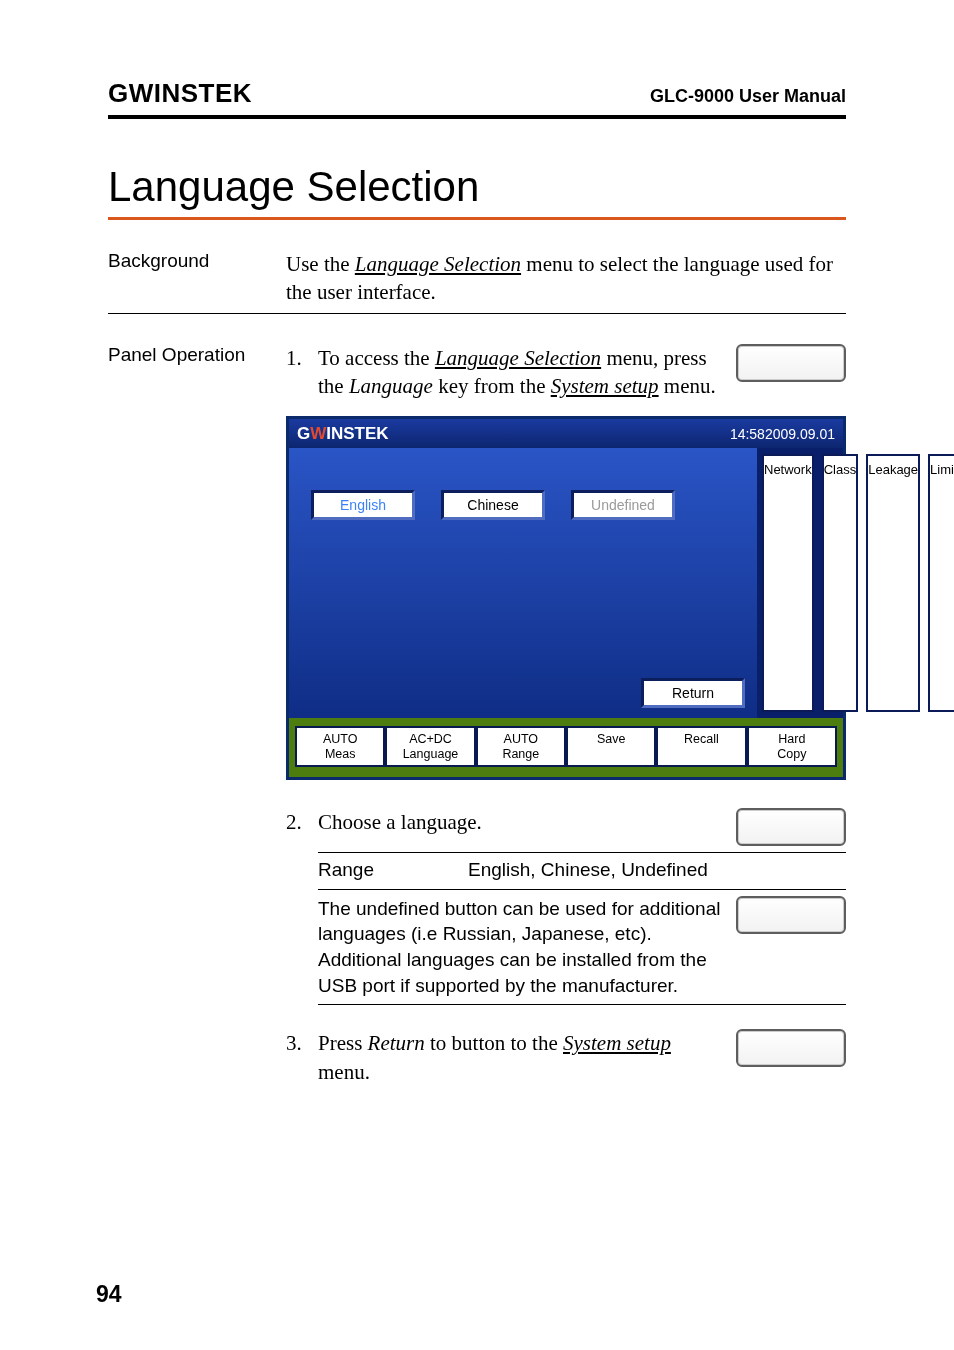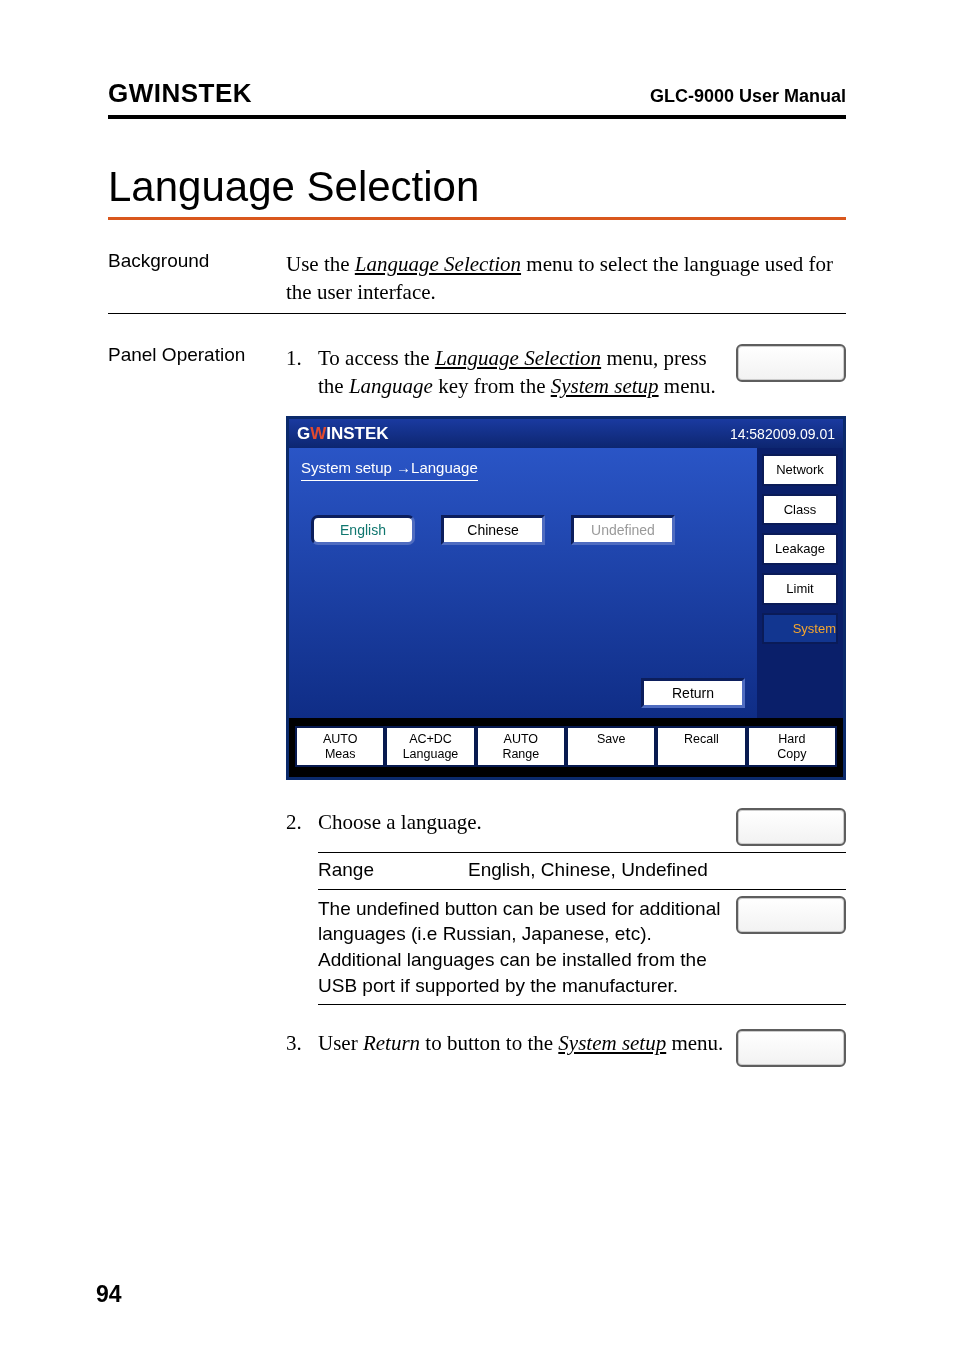--- a/index.html
+++ b/index.html
@@ -106,58 +106,58 @@
     position: relative;
     background: linear-gradient(#2a55c6,#0f2d86);
     padding: 8px;
     min-height: 270px;
   }
   .device-side {
     width: 86px;
     background: #0a1f6a;
     padding: 6px 5px;
     display: flex;
-    flex-direction: column;
+    flex-direction: row;
     gap: 8px;
   }
   .breadcrumb { color: #fff; font-size: 15px; margin: 2px 0 8px 4px; }
   .underline-white { border-bottom: 1px solid #fff; display:inline-block; padding-bottom:1px;}
   .lang-row { display: flex; gap: 26px; margin: 34px 0 0 14px; }
   .lbtn {
     border: 3px solid #0c1e5c;
     border-right-color:#4f6cc0; border-bottom-color:#4f6cc0;
     background: #fff;
     color: #000;
     width: 104px;
     height: 30px;
     text-align: center;
     line-height: 24px;
     font-size: 14px;
   }
-  .lbtn.selected { color: #0f766e; border-radius: 7px; }
+  .lbtn.selected { color: #3b82f6; }
   .lbtn.disabled { color: #9a9a9a; }
   .return-btn {
     position: absolute;
     right: 12px;
     bottom: 10px;
   }
   .side-btn {
     border: 2px solid #0a1b58;
     background: #fff;
     color: #000;
     text-align: center;
     padding: 5px 0;
     font-size: 13px;
   }
   .side-btn.active { background: #123690; color: #f5a62e; text-align: right; }
   .device-bottom {
     display: flex;
     gap: 0;
     padding: 8px 6px 10px 6px;
-    background: #000000;
+    background: #4d7c0f;
   }
   .bbtn {
     flex: 1;
     border: 2px solid #081a50;
     background: #fff;
     text-align: center;
     font-size: 12.5px;
     padding: 4px 0;
     line-height: 1.15;
   }
@@ -225,21 +225,20 @@
           <div class="device-brand">
             <span>G</span><span class="i">W</span><span>INSTEK</span>
           </div>
           <div class="device-clock">
             <span>14:58</span>
             <span>2009.09.01</span>
           </div>
         </div>
         <div class="device-body">
           <div class="device-main">
-            <div class="breadcrumb"><span class="underline-white">System setup →Language</span></div>
             <div class="lang-row">
               <div class="lbtn selected">English</div>
               <div class="lbtn">Chinese</div>
               <div class="lbtn disabled">Undefined</div>
             </div>
             <div class="lbtn return-btn">Return</div>
           </div>
           <div class="device-side">
             <div class="side-btn">Network</div>
             <div class="side-btn">Class</div>
@@ -274,21 +273,21 @@
             <span class="softbtn"></span>
           </div>
         </div>
       </div>
 
       <div class="small-gap"></div>
       <div class="step">
         <div class="step-num">3.</div>
         <div class="step-body">
           <span class="softbtn step-right"></span>
-          <span>User </span><span class="it">Return</span><span> to button to the </span><span class="ul">System setup</span><span> menu.</span>
+          <span>Press </span><span class="it">Return</span><span> to button to the </span><span class="ul">System setup</span><span> menu.</span>
         </div>
       </div>
 
     </div>
   </div>
 </div>
 
 <div class="pagenum">94</div>
 
 </body></html>

